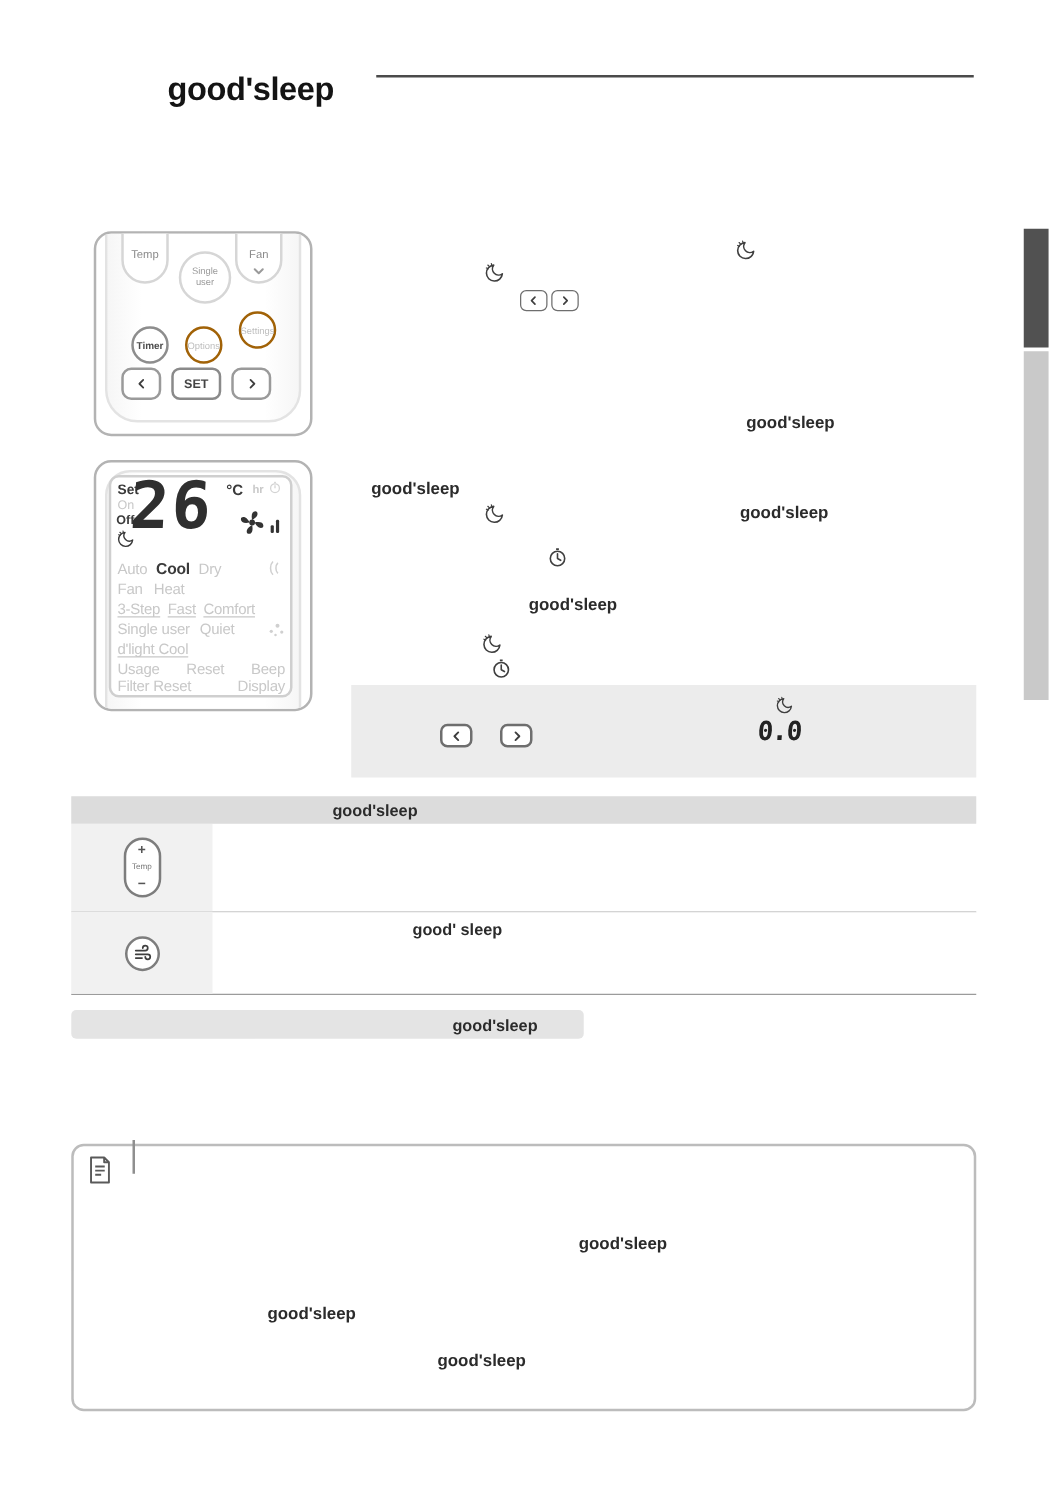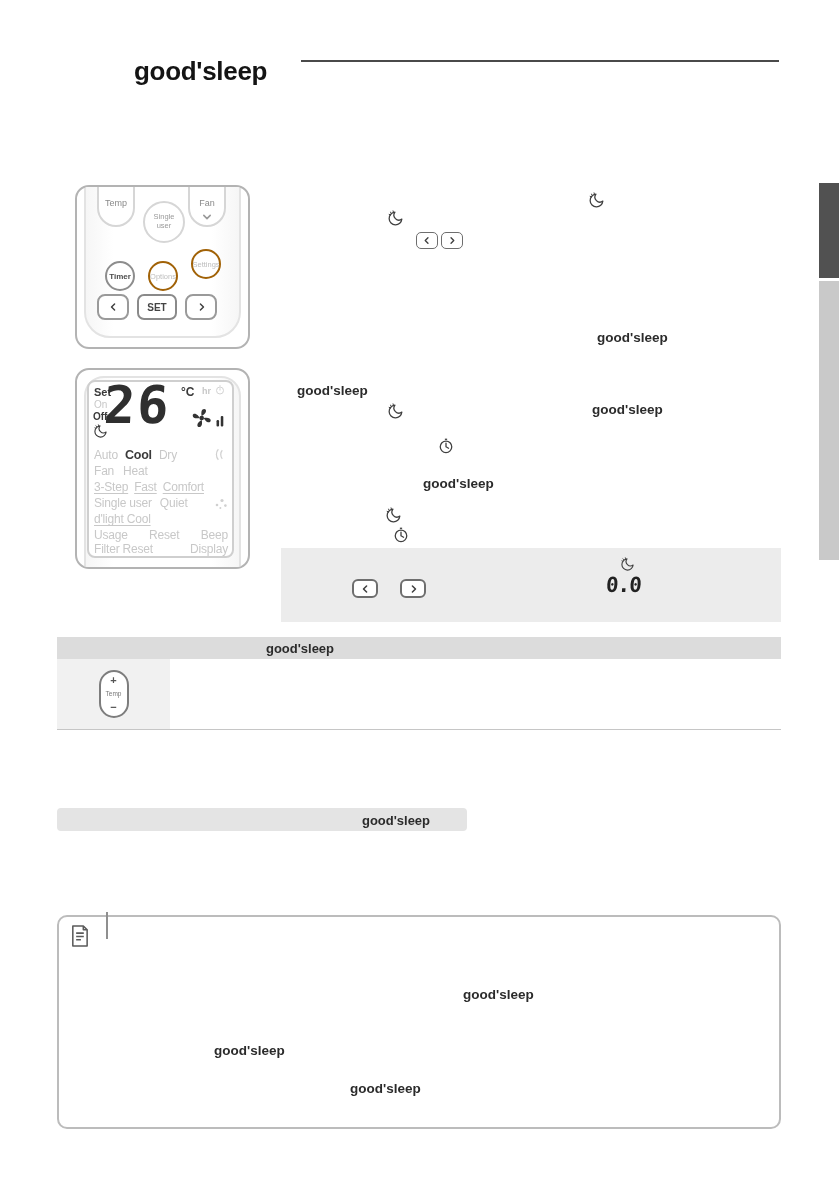--- a/index.html
+++ b/index.html
@@ -303,20 +303,36 @@
   <div class="trow" style="height:71px">
     <div class="tcell-icon">
       <div class="temp-pill">
         <span class="pm">+</span>
         <span class="tlabel">Temp</span>
         <span class="pm">−</span>
       </div>
     </div>
     <div class="tcell-body"></div>
   </div>
+  <div class="trow last" style="height:66px">
+    <div class="tcell-icon">
+      <div class="fanspeed">
+        <span class="icon" style="position:static;width:16px;height:16px">
+          <svg viewBox="0 0 16 16" fill="none" stroke="currentColor" stroke-width="1.4" stroke-linecap="round">
+              <path d="M2.6 5.4h7.6a2 2 0 1 0-2-2"></path>
+              <path d="M2.6 8.4h9.6a2 2 0 1 1-2 2"></path>
+              <path d="M2.6 11.4h5"></path>
+            </svg>
+        </span>
+      </div>
+    </div>
+    <div class="tcell-body">
+      <span class="gs" style="left:160px;top:6px;font-size:13px">good' sleep</span>
+    </div>
+  </div>
 </div>
 
 <div class="labelbar">
   <span class="gs-center" style="left:339px">good'sleep</span>
 </div>
 
 <div class="notebox">
   <span class="icon" style="left:10px;top:7px;width:21px;height:24px;color:#5a5a5a">
     <svg viewBox="0 0 22 24" fill="none" stroke="currentColor" stroke-width="1.6">
         <path d="M4 1.5h11l4 4V22.5H4z" stroke-linejoin="round"></path>

